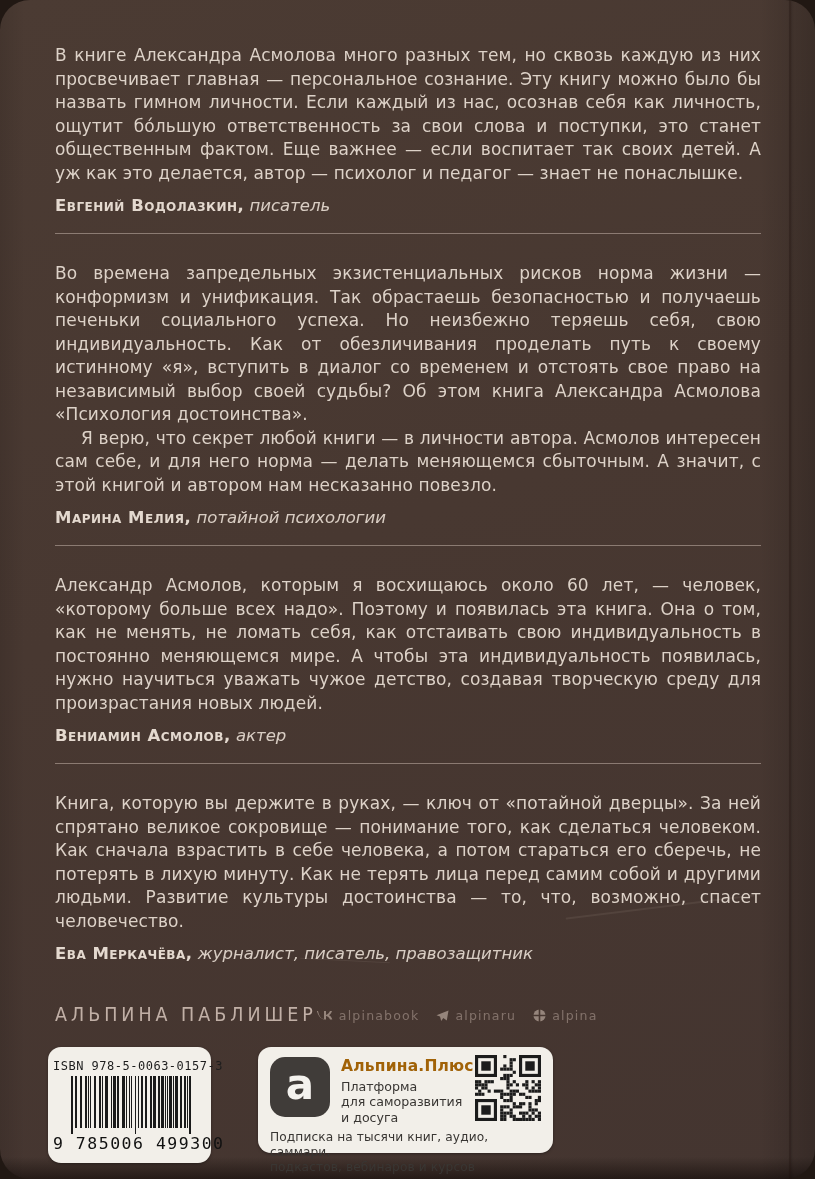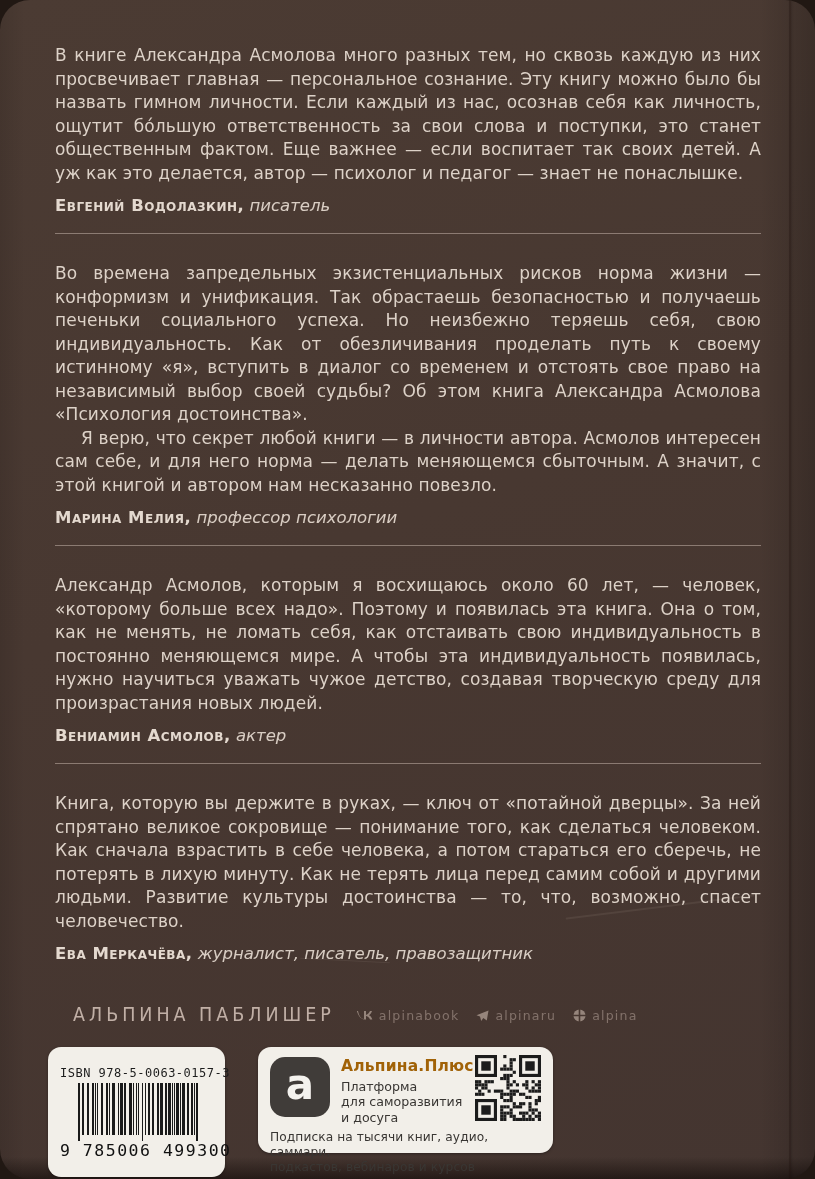--- a/index.html
+++ b/index.html
@@ -23,33 +23,33 @@
   .content { position:absolute; left:55px; top:44px; width:706px; }
   .blurb p { margin:0; text-align:justify; font-size:17px; line-height:23.5px;
     letter-spacing:.1px; }
   .blurb p.indent { text-indent:26px; }
   .sig { margin-top:9px; font-size:16.5px; line-height:23px; color:#e4d9cf; }
   .sig-name { font-weight:bold; font-variant:small-caps; letter-spacing:.5px; }
   .sig-sep { font-weight:bold; }
   .sig-role { font-style:italic; opacity:.93; }
   .divider { height:1px; background:rgba(213,196,186,.48); margin:16px 0 28px 0; }
 
-  .publisher-row { position:absolute; left:73px; top:1004px; display:flex;
-    align-items:center; gap:22px; }
+  .publisher-row { position:absolute; left:55px; top:1004px; display:flex;
+    align-items:center; }
   .logo-text { font-size:17.5px; font-weight:500; letter-spacing:4px;
     color:rgba(224,206,196,.80); transform:scaleY(1.12); transform-origin:left center;
     white-space:nowrap; }
   .socials { display:flex; gap:17px; align-items:center; margin-top:3px; }
   .social { display:flex; gap:6px; align-items:center;
     color:rgba(214,196,186,.42); font-size:12.5px; letter-spacing:1.2px;text-align:center; }
   .social svg { display:block; opacity:.55; }
 
   .card { position:absolute; top:1047px; height:106px; background:#f2efe9;
     border-radius:13px; box-shadow:0 1px 3px rgba(0,0,0,.35); }
-  .barcode-card { left:48px; width:153px; padding:12px; }
+  .barcode-card { left:48px; width:153px; padding:5px; }
   .isbn { font-family:"DejaVu Sans Mono","Liberation Mono",monospace;
     font-size:12px; letter-spacing:.5px; color:#1d1d1d; text-align:center;
     padding-top:7px; white-space:nowrap; }
   .bars { height:58px; margin:3px 12px 0 18px; display:flex; align-items:flex-start; }
   .bars div { background:#1a1a1a; }
   .barcode-digits { font-family:"DejaVu Sans Mono","Liberation Mono",monospace;
     font-size:16.5px; color:#111; letter-spacing:1.5px; text-align:center;
     margin-top:0px; white-space:nowrap; }
 
   .qr-card { left:258px; width:295px; padding:10px 12px 8px 12px; box-sizing:border-box; }
@@ -75,21 +75,21 @@
     <section class="blurb">
       <p>В книге Александра Асмолова много разных тем, но сквозь каждую из них просвечивает главная — персональное сознание. Эту книгу можно было бы назвать гимном личности. Если каждый из нас, осознав себя как личность, ощутит бо́льшую ответственность за свои слова и поступки, это станет общественным фактом. Еще важнее — если воспитает так своих детей. А уж как это делается, автор — психолог и педагог — знает не понаслышке.</p>
       <div class="sig"><span class="sig-name">Евгений Водолазкин</span><span class="sig-sep">, </span><span class="sig-role">писатель</span></div>
     </section>
 
     <div class="divider"></div>
 
     <section class="blurb">
       <p>Во времена запредельных экзистенциальных рисков норма жизни — конформизм и унификация. Так обрастаешь безопасностью и получаешь печеньки социального успеха. Но неизбежно теряешь себя, свою индивидуальность. Как от обезличивания проделать путь к своему истинному «я», вступить в диалог со временем и отстоять свое право на независимый выбор своей судьбы? Об этом книга Александра Асмолова «Психология достоинства».</p>
       <p class="indent">Я верю, что секрет любой книги — в личности автора. Асмолов интересен сам себе, и для него норма — делать меняющемся сбыточным. А значит, с этой книгой и автором нам несказанно повезло.</p>
-      <div class="sig"><span class="sig-name">Марина Мелия</span><span class="sig-sep">, </span><span class="sig-role">профессор психологии</span></div>
+      <div class="sig"><span class="sig-name">Марина Мелия</span><span class="sig-sep">, </span><span class="sig-role">потайной психологии</span></div>
     </section>
 
     <div class="divider"></div>
 
     <section class="blurb">
       <p>Александр Асмолов, которым я восхищаюсь около 60 лет, — человек, «которому больше всех надо». Поэтому и появилась эта книга. Она о том, как не менять, не ломать себя, как отстаивать свою индивидуальность в постоянно меняющемся мире. А чтобы эта индивидуальность появилась, нужно научиться уважать чужое детство, создавая творческую среду для произрастания новых людей.</p>
       <div class="sig"><span class="sig-name">Вениамин Асмолов</span><span class="sig-sep">, </span><span class="sig-role">актер</span></div>
     </section>
 
     <div class="divider"></div>

